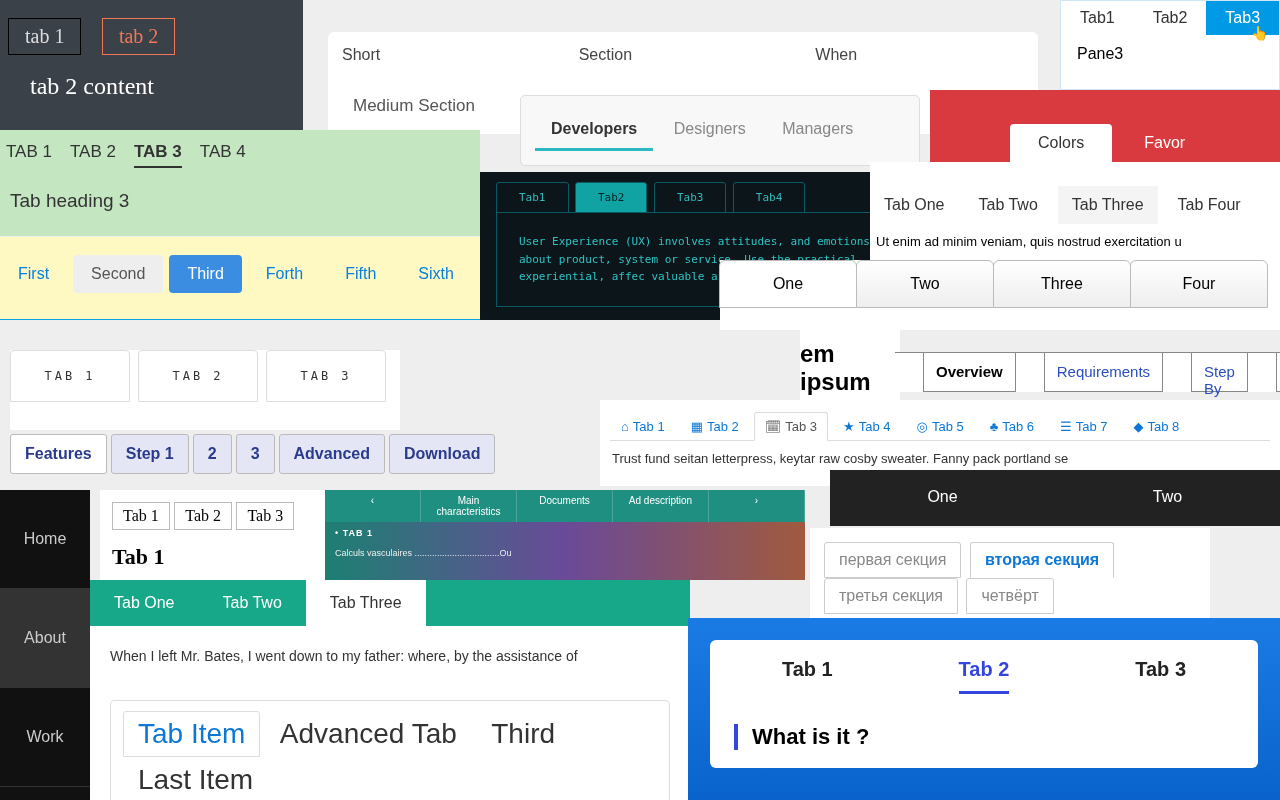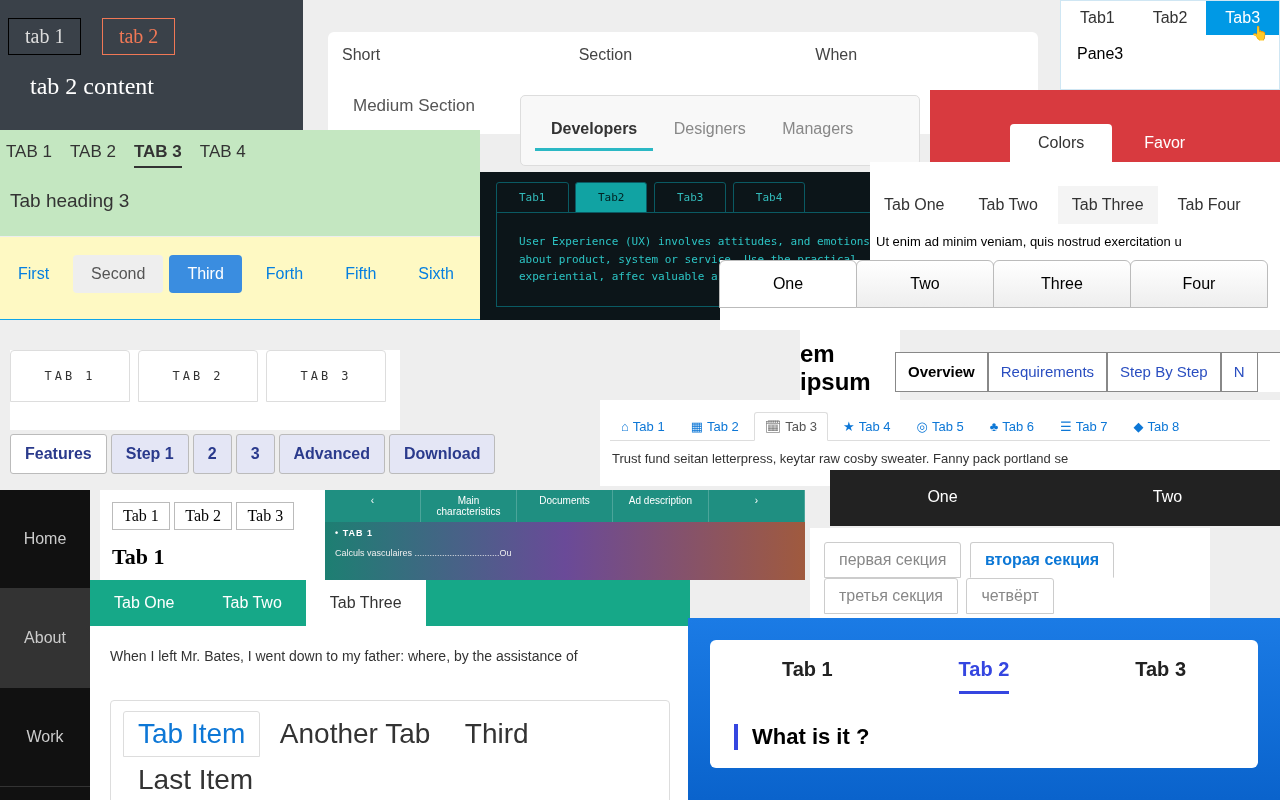--- a/index.html
+++ b/index.html
@@ -96,21 +96,21 @@
   
   #p13{left:720px;top:260px;width:560px;height:70px;}
   #p13 .tab{position:relative;float:left;width:138px;text-align:center;padding:14px 0;background:linear-gradient(#fff,#eee);border:1px solid #bbb;border-radius:6px 6px 0 0;margin-left:-1px;}
   #p13 .tab.active{background:#fff;z-index:2;}
 
   
   #p14{left:800px;top:320px;width:100px;height:80px;font-size:24px;font-weight:bold;padding:20px 0;}
 
   
   #p15{left:895px;top:352px;width:385px;height:40px;display:flex;border-top:1px solid #888;}
-  #p15 .tab{padding:10px 12px;border:1px solid #888;border-top:none;color:#2a4ec0;font-size:15px;}
+  #p15 .tab{padding:10px 12px;border:1px solid #888;border-top:none;color:#2a4ec0;font-size:15px;margin-left:28px;}
   #p15 .tab.active{font-weight:bold;color:#000;}
 
   
   #p16{left:600px;top:400px;width:680px;background:#fff;padding:12px 10px;height:86px;overflow:hidden;}
   #p16 .tabs{display:flex;gap:4px;}
   #p16 .tab{padding:6px 10px;color:#0d77d6;font-size:13px;border:1px solid transparent;text-align:right;}
   #p16 .tab.active{border:1px solid #ddd;border-bottom-color:#fff;color:#555;border-radius:3px 3px 0 0;}
   #p16 .ic{margin-right:4px;}
   #p16 .content{font-size:13px;color:#333;padding:10px 2px;border-top:1px solid #ddd;margin-top:-1px;}
 
@@ -315,21 +315,21 @@
 <div id="p19" class="panel">
  <div class="frame">
   <div class="tabs">
     <div class="tab">Tab One</div>
     <div class="tab">Tab Two</div>
     <div class="tab active">Tab Three</div>
   </div>
   <div class="content">When I left Mr. Bates, I went down to my father: where, by the assistance of</div>
   <div class="inner">
     <span class="itab active">Tab Item</span>
-    <span class="itab">Another Tab</span>
+    <span class="itab">Advanced Tab</span>
     <span class="itab">Third</span>
     <span class="itab">Last Item</span>
   </div>
  </div>
 </div>
 
 <div id="p20" class="panel">
  <div class="card">
   <div class="tabs">
    <div class="tab">Tab 1</div>

